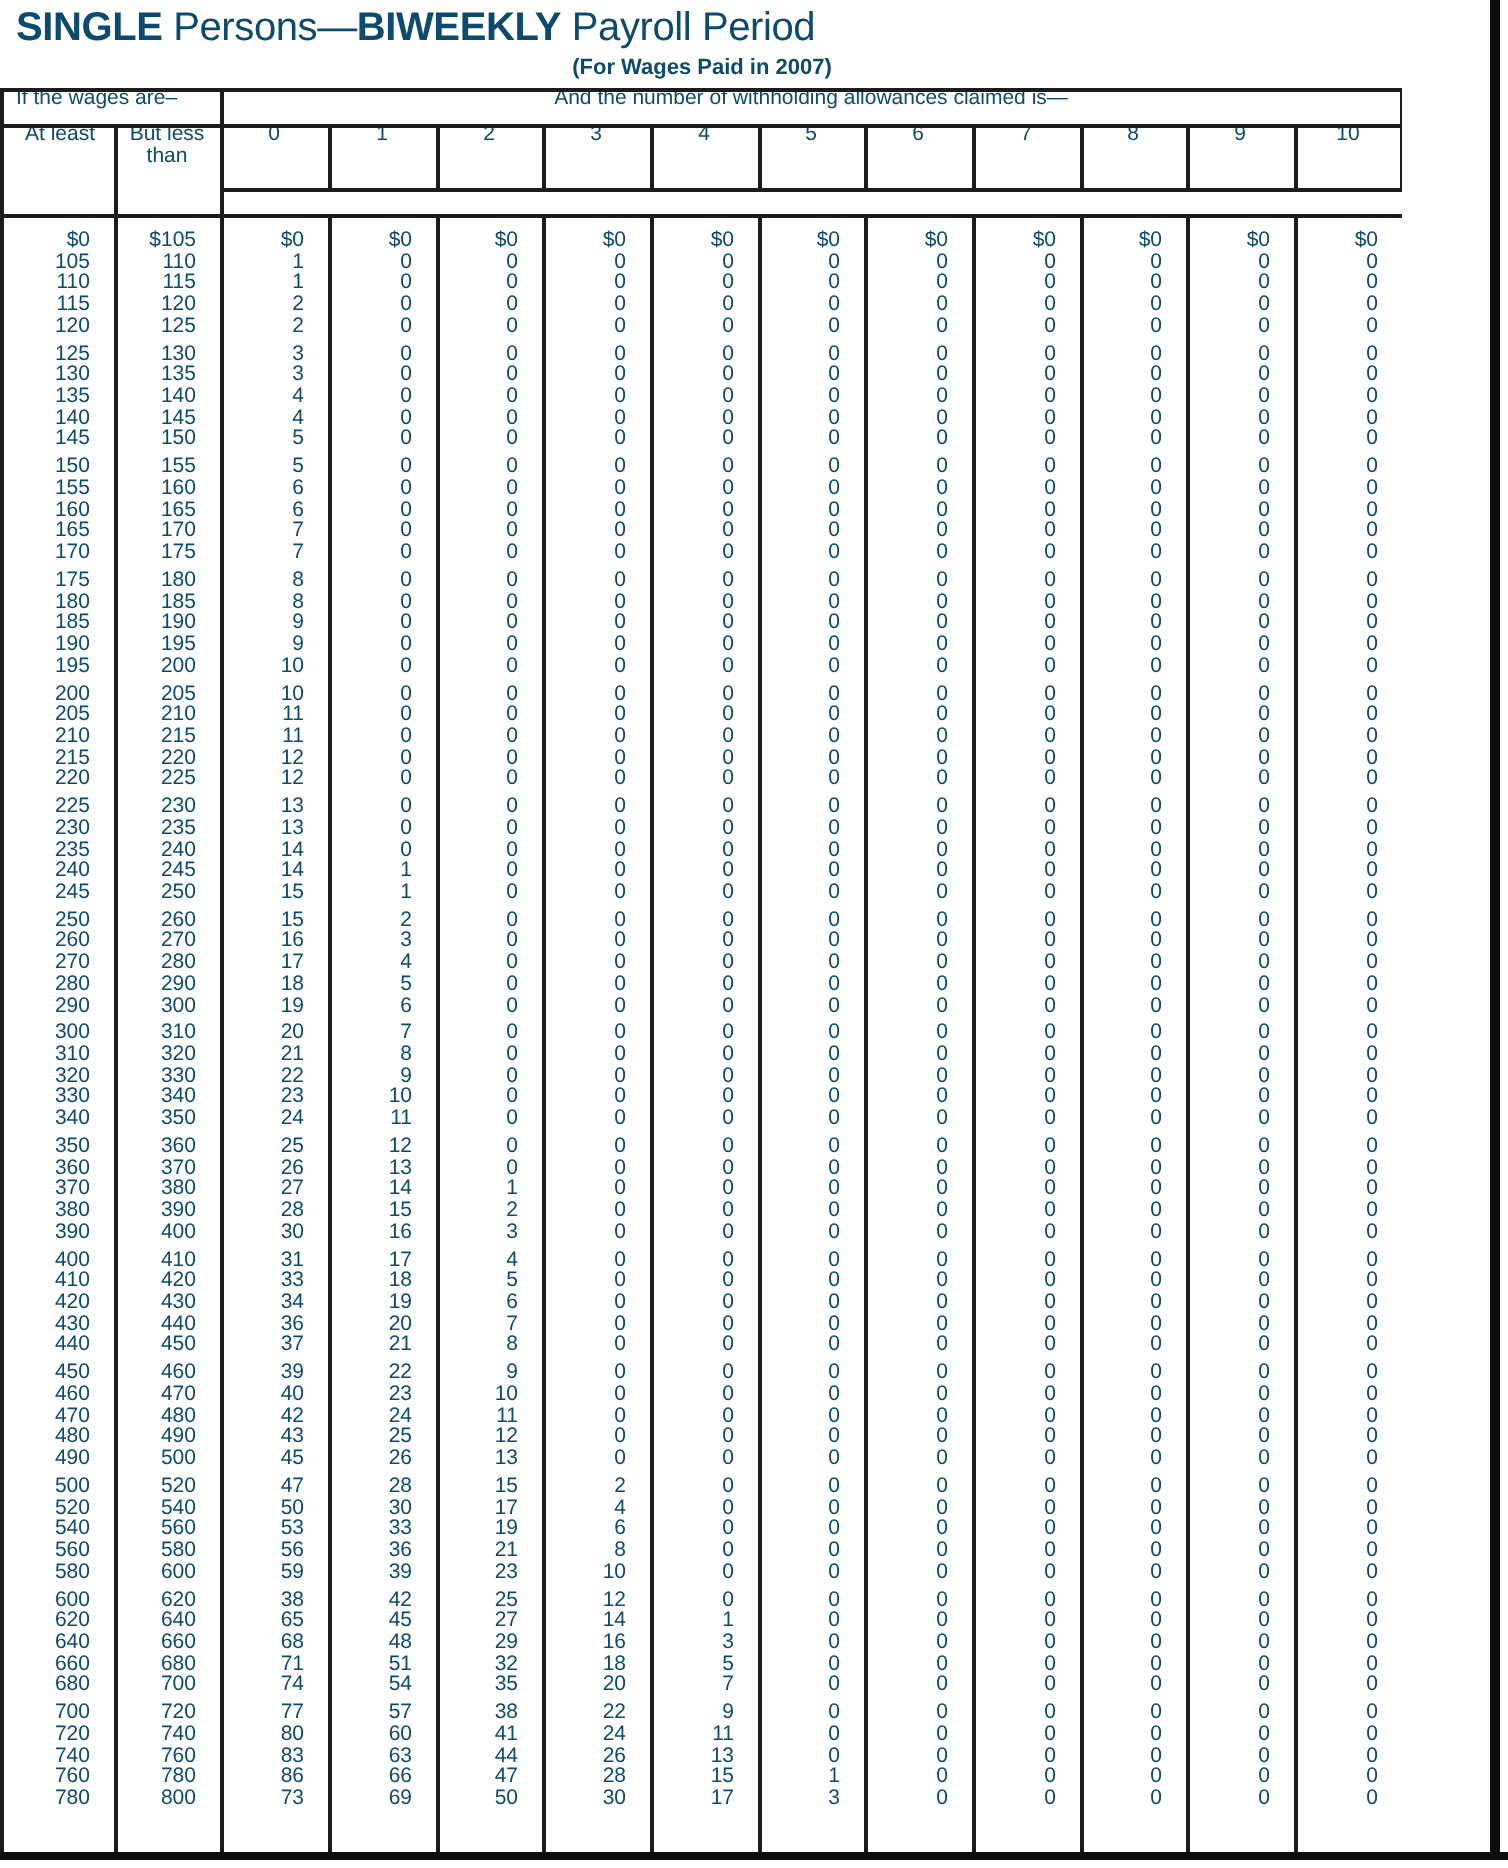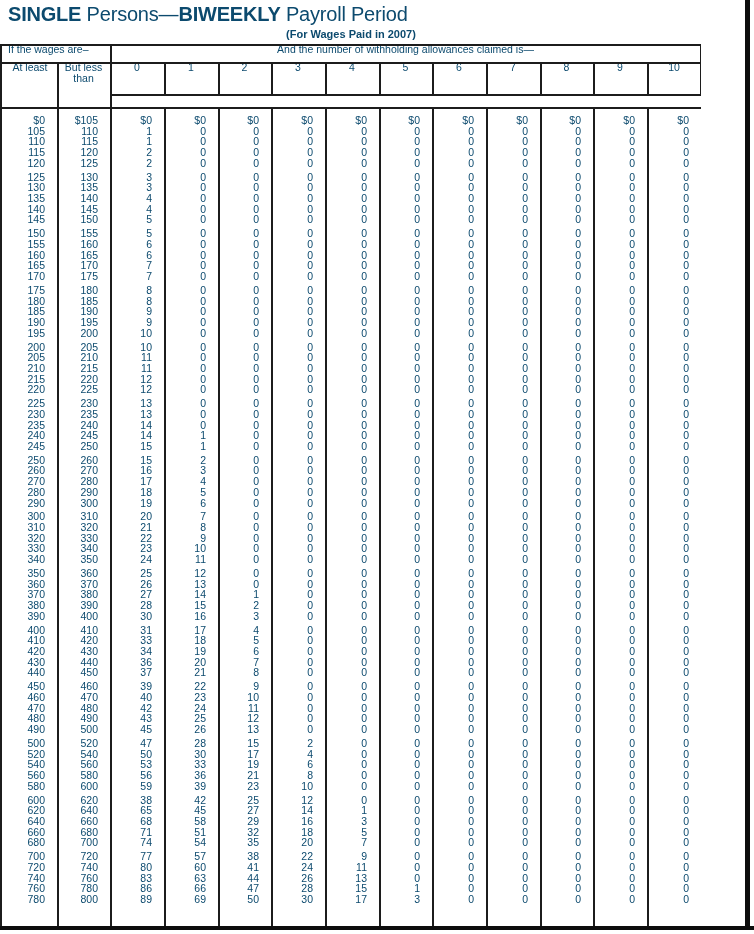--- a/index.html
+++ b/index.html
@@ -1019,21 +1019,21 @@
             <span class="cell">0</span>
             <span class="cell">0</span>
             <span class="cell">0</span>
             <span class="cell">0</span>
             <span class="cell">0</span>
           </div>
           <div class="row">
             <span class="cell">640</span>
             <span class="cell">660</span>
             <span class="cell">68</span>
-            <span class="cell">58</span>
+            <span class="cell">48</span>
             <span class="cell">29</span>
             <span class="cell">16</span>
             <span class="cell">3</span>
             <span class="cell">0</span>
             <span class="cell">0</span>
             <span class="cell">0</span>
             <span class="cell">0</span>
             <span class="cell">0</span>
             <span class="cell">0</span>
           </div>
@@ -1125,21 +1125,21 @@
             <span class="cell">1</span>
             <span class="cell">0</span>
             <span class="cell">0</span>
             <span class="cell">0</span>
             <span class="cell">0</span>
             <span class="cell">0</span>
           </div>
           <div class="row">
             <span class="cell">780</span>
             <span class="cell">800</span>
-            <span class="cell">89</span>
+            <span class="cell">73</span>
             <span class="cell">69</span>
             <span class="cell">50</span>
             <span class="cell">30</span>
             <span class="cell">17</span>
             <span class="cell">3</span>
             <span class="cell">0</span>
             <span class="cell">0</span>
             <span class="cell">0</span>
             <span class="cell">0</span>
             <span class="cell">0</span>

